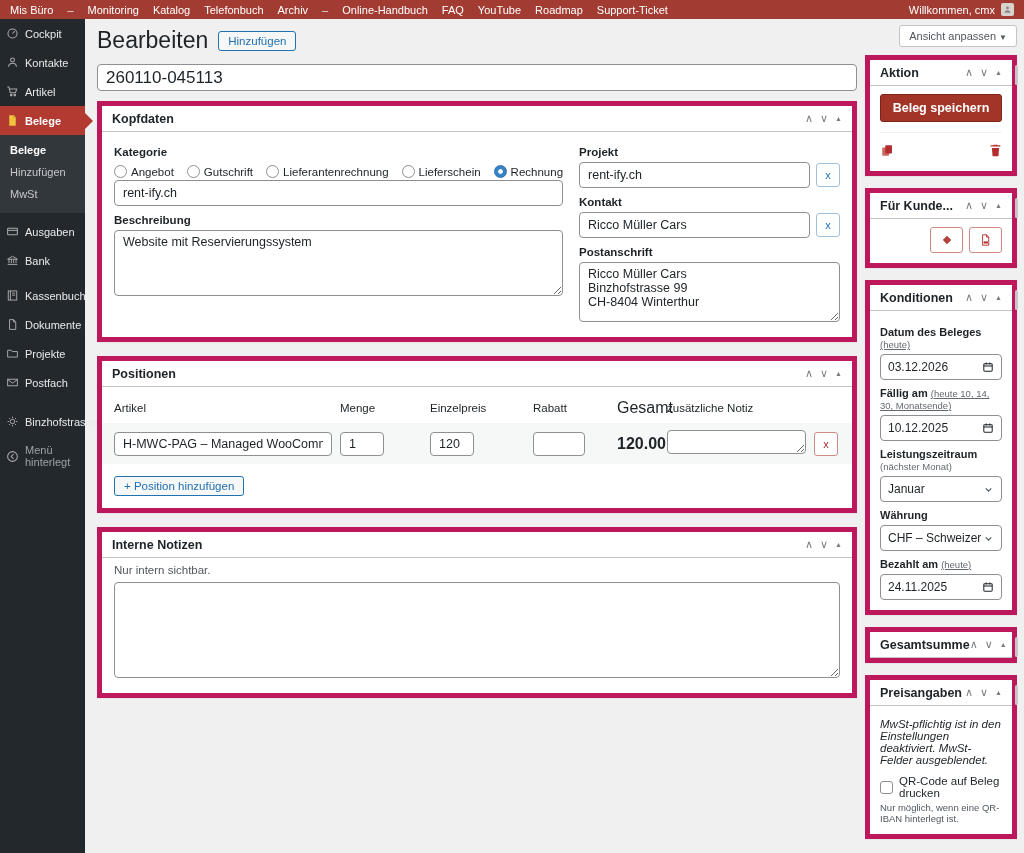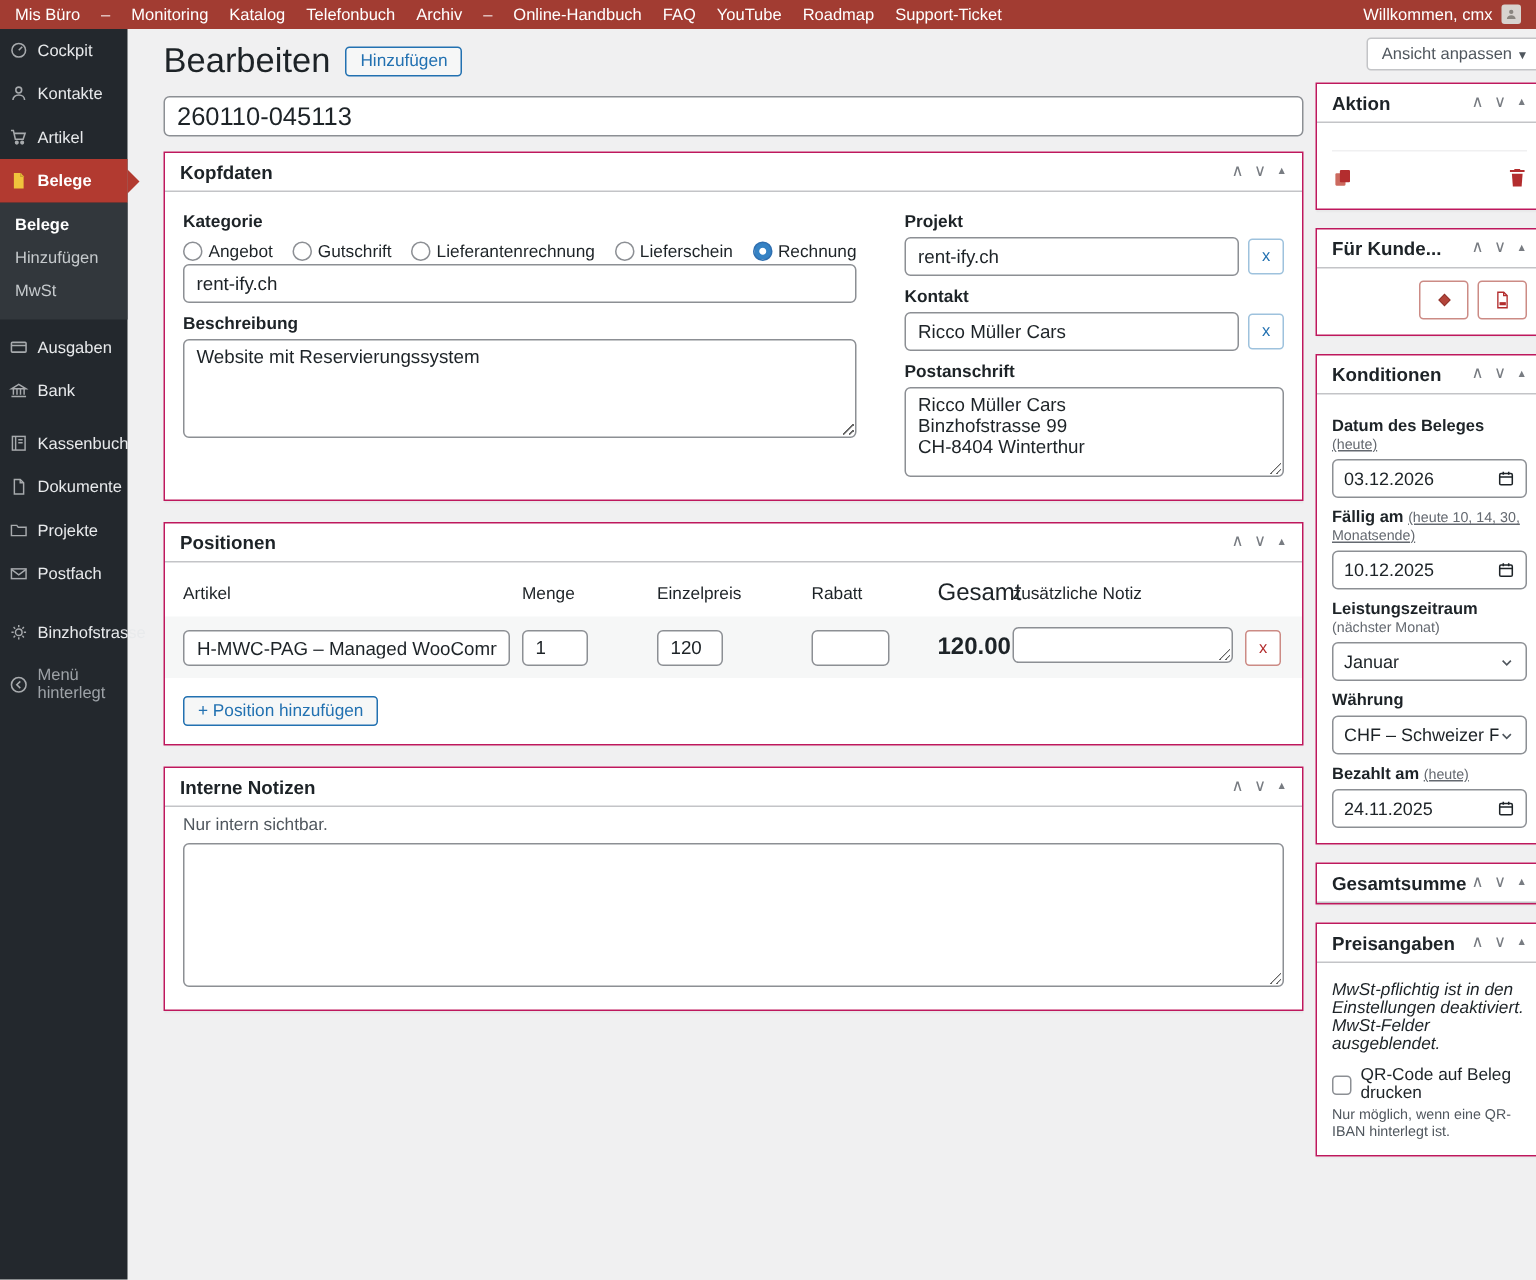--- a/index.html
+++ b/index.html
@@ -22,51 +22,51 @@
   .menu-item svg { flex:0 0 auto; color:#a7aaad; }
   .menu-item.active { background:#b23a30; color:#fff; font-weight:bold; }
   .menu-item.active::after { content:""; position:absolute; right:-8px; top:50%; transform:translateY(-50%);
     border:8px solid transparent; border-left-color:#b23a30; border-right-width:0; }
   .menu-item.dim { color:#9da2a7; }
   .submenu { background:#32373c; padding:4px 0 8px; }
   .submenu div { padding:5px 8px 5px 10px; color:#c6cacd; cursor:pointer; }
   .submenu div.current { color:#fff; font-weight:bold; }
 
   
-  .wrap { position:absolute; top:19px; left:85px; right:0; bottom:0; display:flex; gap:8px; padding:6px 7px 0 24px; }
+  .wrap { position:absolute; top:19px; left:85px; right:0; bottom:0; display:flex; gap:8px; padding:6px 7px 0 12px; }
   .main-col { width:760px; flex:0 0 760px; }
   .side-col { width:152px; flex:0 0 152px; }
 
   .page-header { display:flex; align-items:center; gap:10px; margin:2px 0 10px; }
   .page-title { font-size:23px; font-weight:400; color:#1d2327; }
   .btn-blue { background:#f6f7f7; border:1px solid #2271b1; color:#2271b1; border-radius:3px;
     font-size:11.5px; padding:3px 9px; cursor:pointer; font-family:inherit; }
   .title-input { width:100%; height:27px; border:1px solid #8c8f94; border-radius:4px; padding:0 8px;
     font-size:17px; color:#1d2327; font-family:inherit; margin-bottom:10px; background:#fff; }
 
   
-  .postbox { background:#fff; border:1px solid #be185d; box-shadow:0 1px 1px rgba(0,0,0,.04); margin-bottom:14px; }
+  .postbox { background:#fff; border:5px solid #be185d; box-shadow:0 1px 1px rgba(0,0,0,.04); margin-bottom:14px; }
   .postbox-header { display:flex; align-items:center; justify-content:space-between; padding:0 10px;
     height:26px; border-bottom:1px solid #c3c4c7; }
   .postbox-header h2 { font-size:12.5px; font-weight:bold; }
   .handles { display:flex; align-items:center; gap:7px; color:#787c82; }
   .handle-btn { background:none; border:none; color:#787c82; font-size:11px; cursor:pointer; line-height:1; padding:0; }
   .handle-btn.tri { font-size:7px; }
   .inside { padding:6px 12px 12px; }
 
   label.fld { display:block; font-size:11.5px; font-weight:bold; margin:8px 0 4px; }
   .hint { font-weight:normal; font-size:9.5px; color:#646970; }
   .hint.links { text-decoration:underline; }
   input.text, textarea.area { width:100%; border:1px solid #8c8f94; border-radius:4px; font-family:inherit;
     font-size:12.5px; color:#1d2327; padding:4px 8px; background:#fff; }
   input.text { height:26px; padding:0 8px; }
   textarea.area { resize:vertical; }
 
   
-  .two-col { display:grid; grid-template-columns:1fr 1fr; column-gap:32px; }
+  .two-col { display:grid; grid-template-columns:1fr 1fr; column-gap:16px; }
   .radio-row { display:flex; align-items:flex-start; gap:13px; margin:7px 0 2px; font-size:11.5px; flex-wrap:nowrap; }
   .radio-opt { display:flex; align-items:center; gap:4px; cursor:pointer; white-space:nowrap; }
   .radio { width:13px; height:13px; border:1px solid #8c8f94; border-radius:50%; background:#fff; flex:0 0 auto; }
   .radio.checked { border-color:#2f6fb0; background:radial-gradient(circle,#fff 0 2px,#3582c4 2.6px); }
   .input-x { display:flex; gap:6px; align-items:center; }
   .x-btn { width:24px; height:24px; flex:0 0 auto; border-radius:3px; background:#fff; cursor:pointer;
     font-size:11px; font-family:inherit; }
   .x-btn.blue { border:1px solid #9ec2dd; color:#2271b1; }
   .x-btn.red { border:1px solid #cc8b85; color:#b32d2e; }
 
@@ -366,20 +366,21 @@
     <div class="postbox">
       <div class="postbox-header">
         <h2>Aktion</h2>
         <div class="handles">
           <button class="handle-btn">∧</button>
           <button class="handle-btn">∨</button>
           <button class="handle-btn tri">▲</button>
         </div>
       </div>
       <div class="inside">
+        <button class="save-btn">Beleg speichern</button>
         <div class="aktion-icons">
           <button class="icon-btn">
             <svg width="15" height="15" viewBox="0 0 20 20">
                 <rect x="3" y="6" width="9" height="11" rx="1" fill="#cc6a5f"></rect>
                 <rect x="7" y="3" width="9" height="11" rx="1" fill="#b32d2e"></rect>
               </svg>
           </button>
           <button class="icon-btn">
             <svg width="13" height="15" viewBox="0 0 20 22">
                 <path d="M7 3V2h6v1h4.5v2h-15V3z" fill="#b32d2e"></path>

